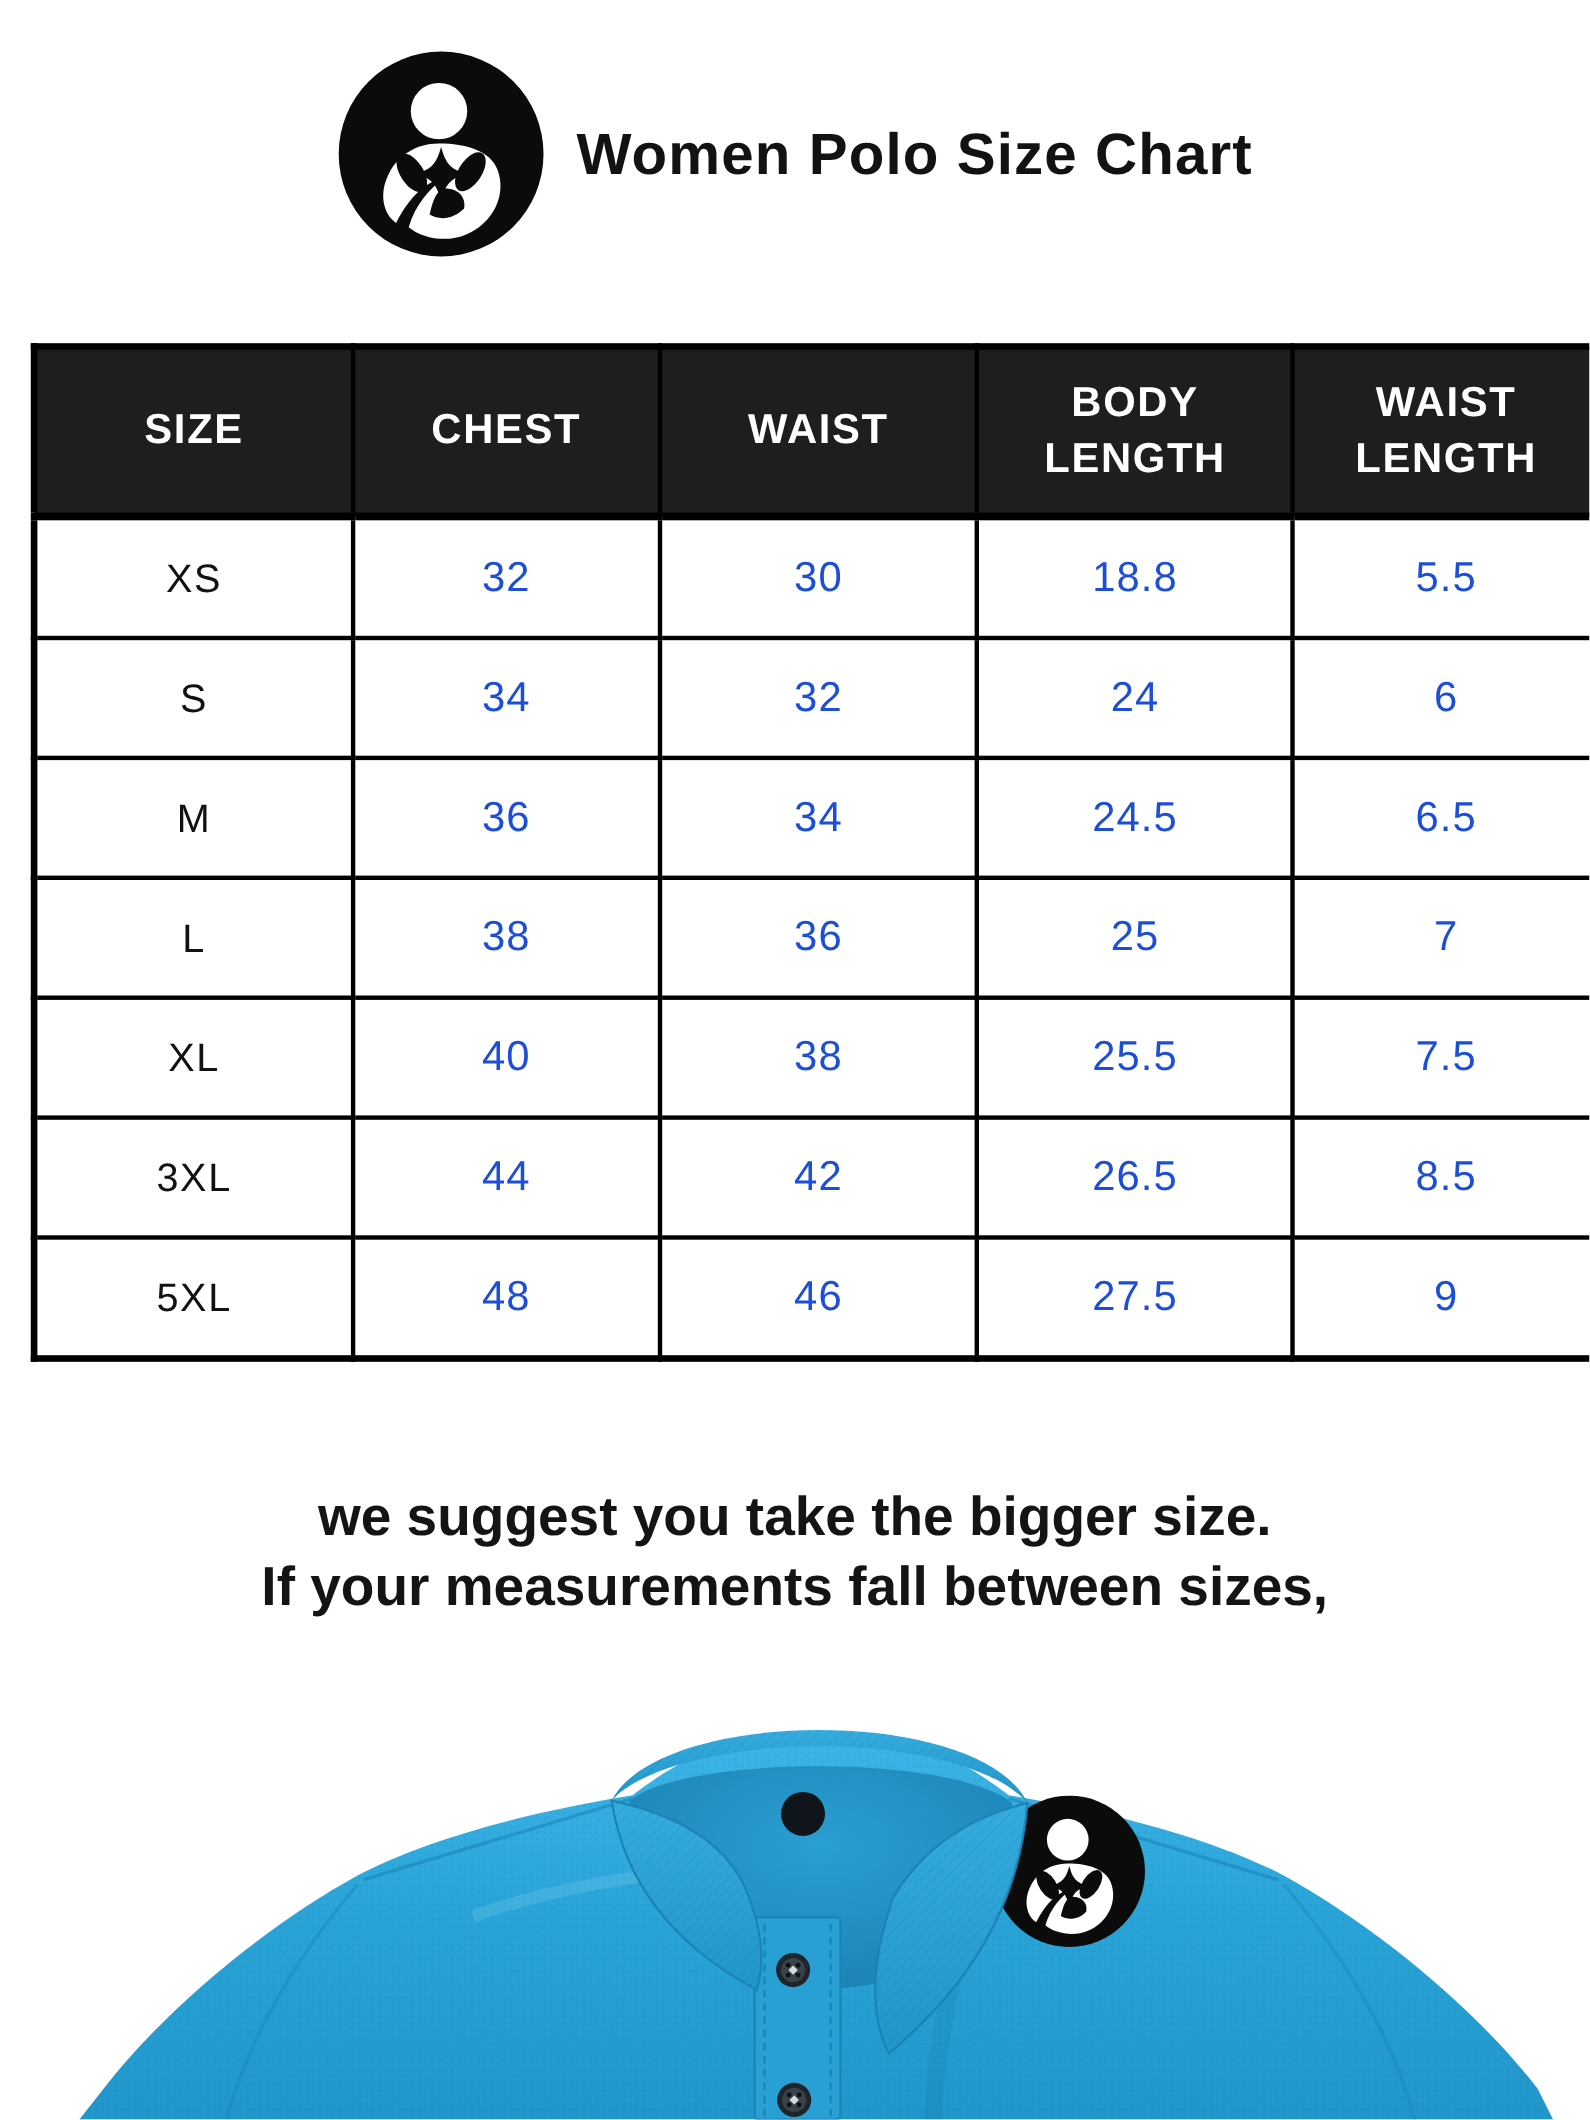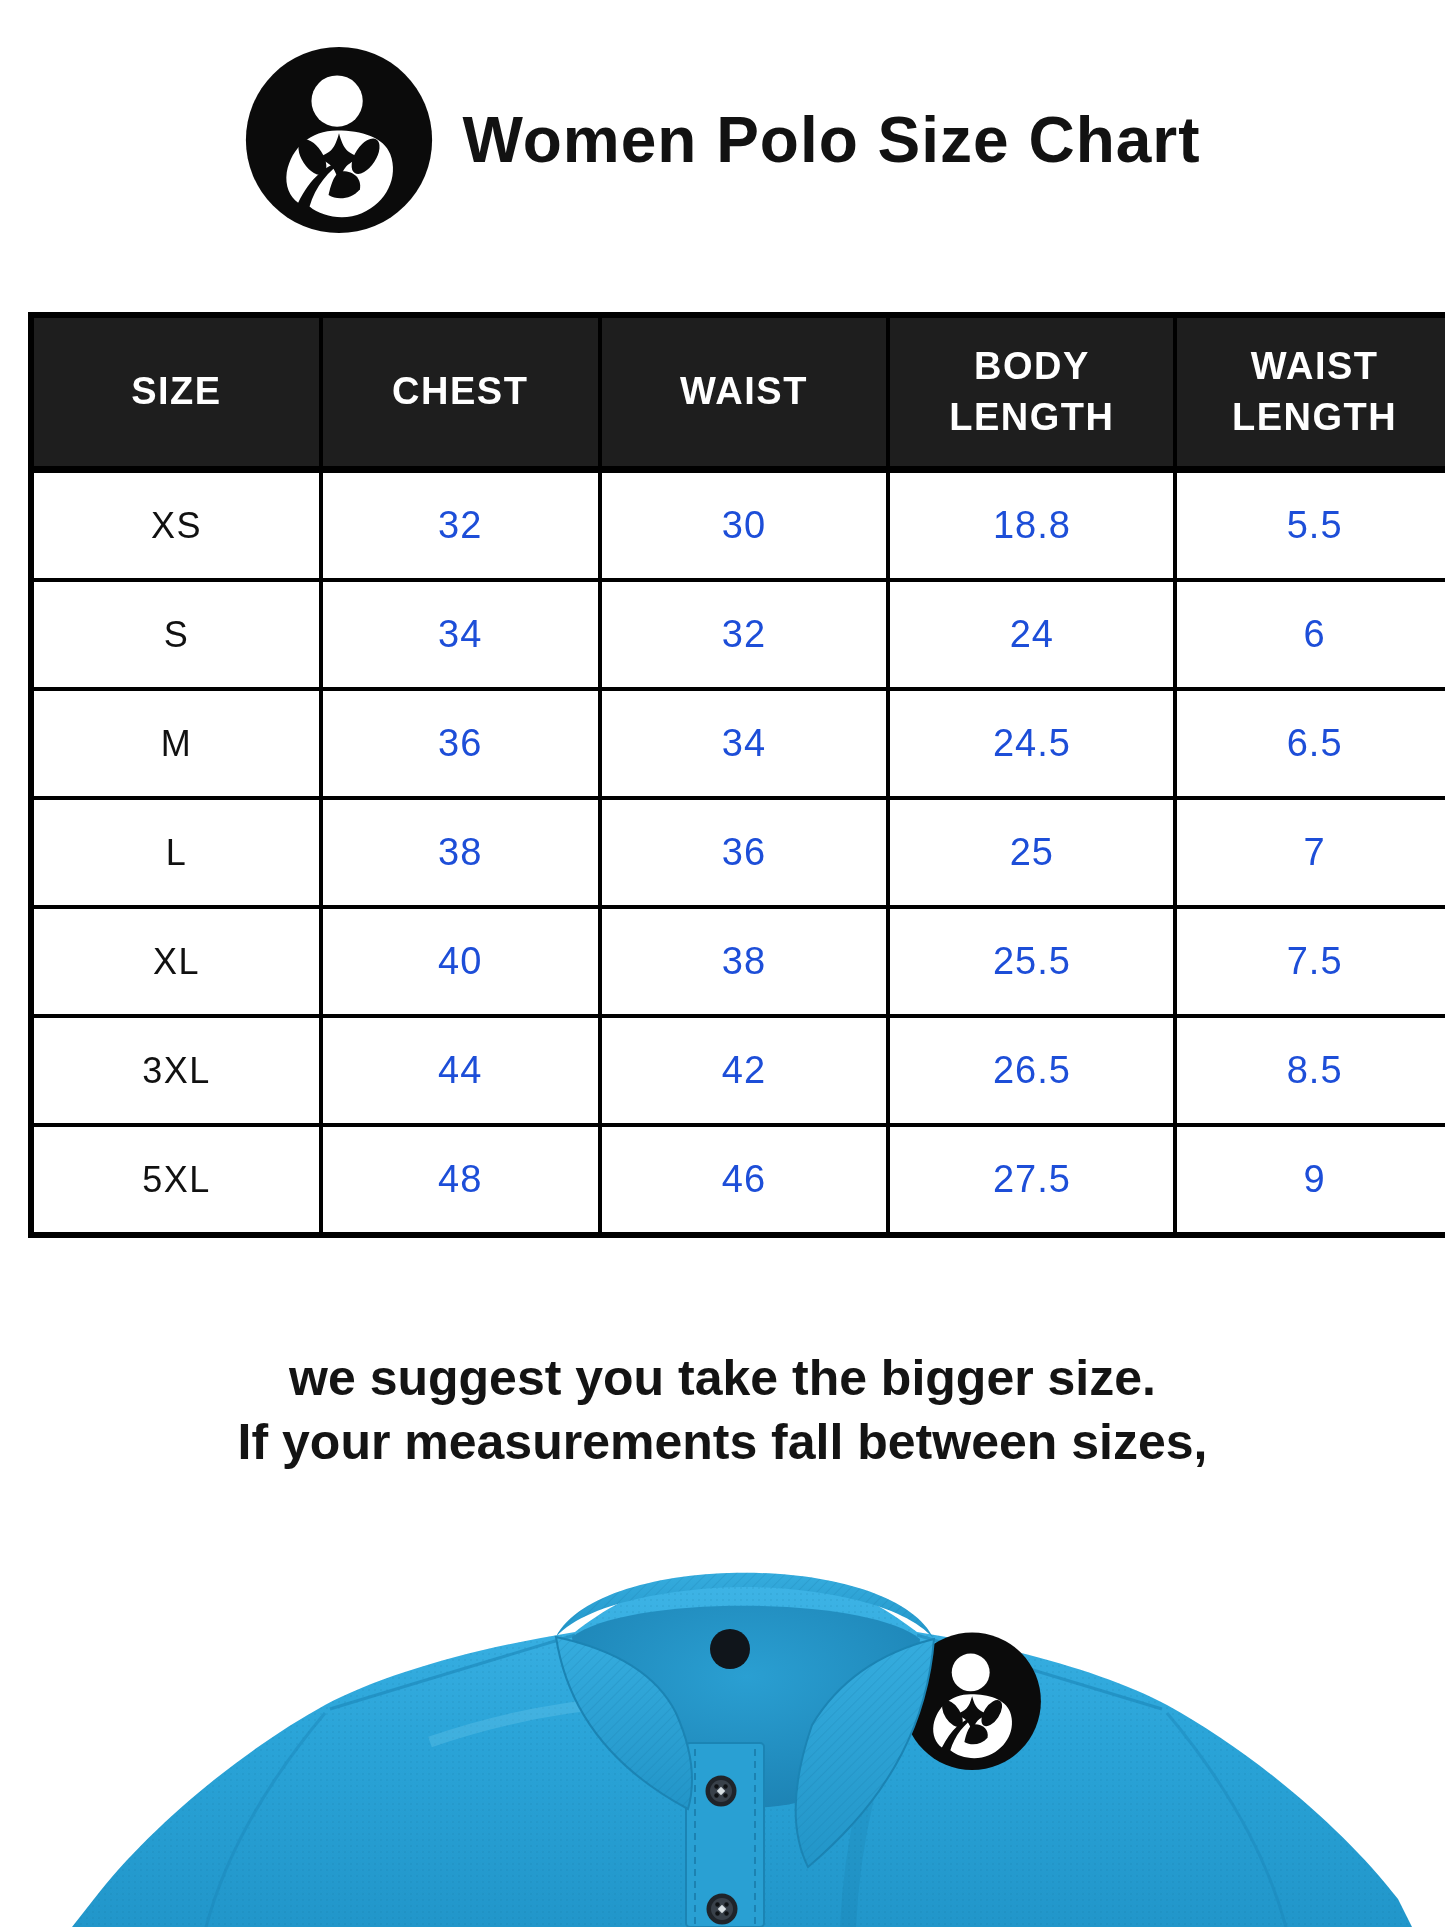--- a/index.html
+++ b/index.html
@@ -20,21 +20,21 @@
     width: 100%;
     height: 196px;
     display: flex;
     align-items: center;
     justify-content: center;
     gap: 28px;
   }
   .logo-wrap { width: 190px; height: 190px; flex: 0 0 auto; }
   .logo-wrap svg { width: 100%; height: 100%; display: block; }
   .page-title {
-    font-size: 64px;
+    font-size: 53px;
     font-weight: 700;
     letter-spacing: 1px;
     color: var(--title-text, #121212);
     white-space: nowrap;
   }
 
   
   .table-wrap {
     position: absolute;
     top: 312px;

